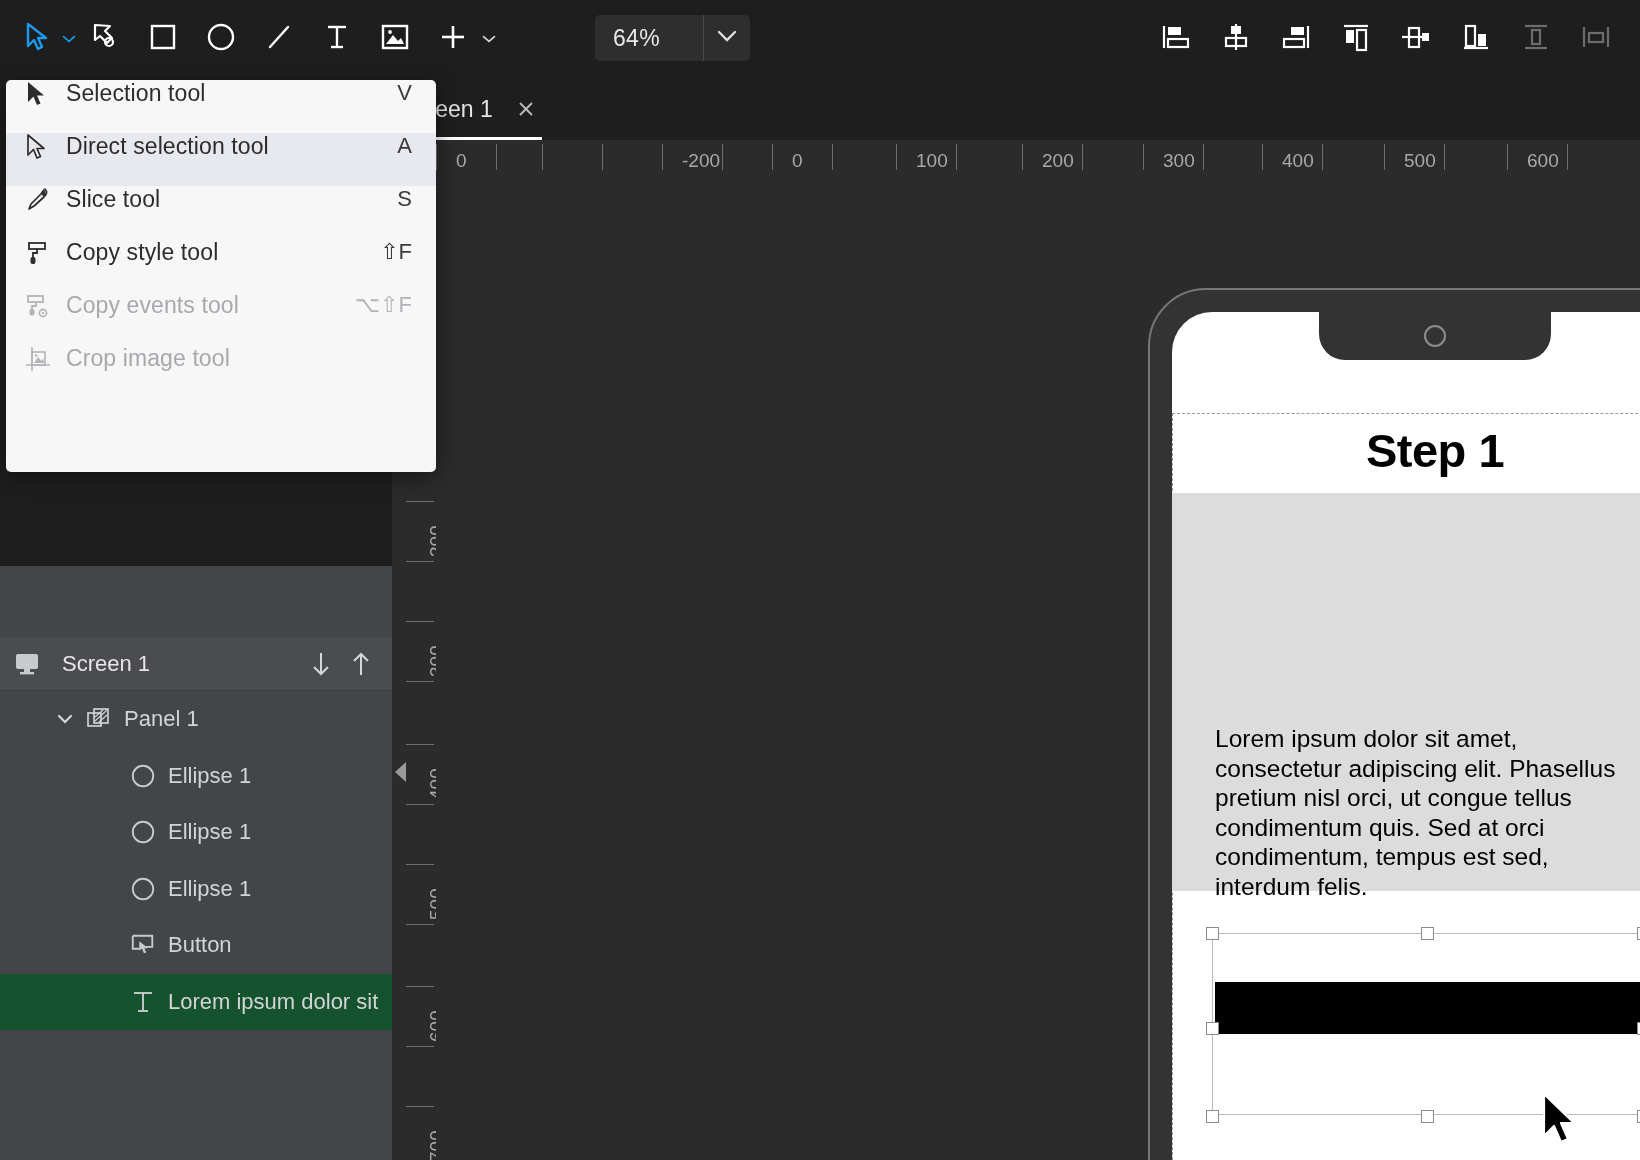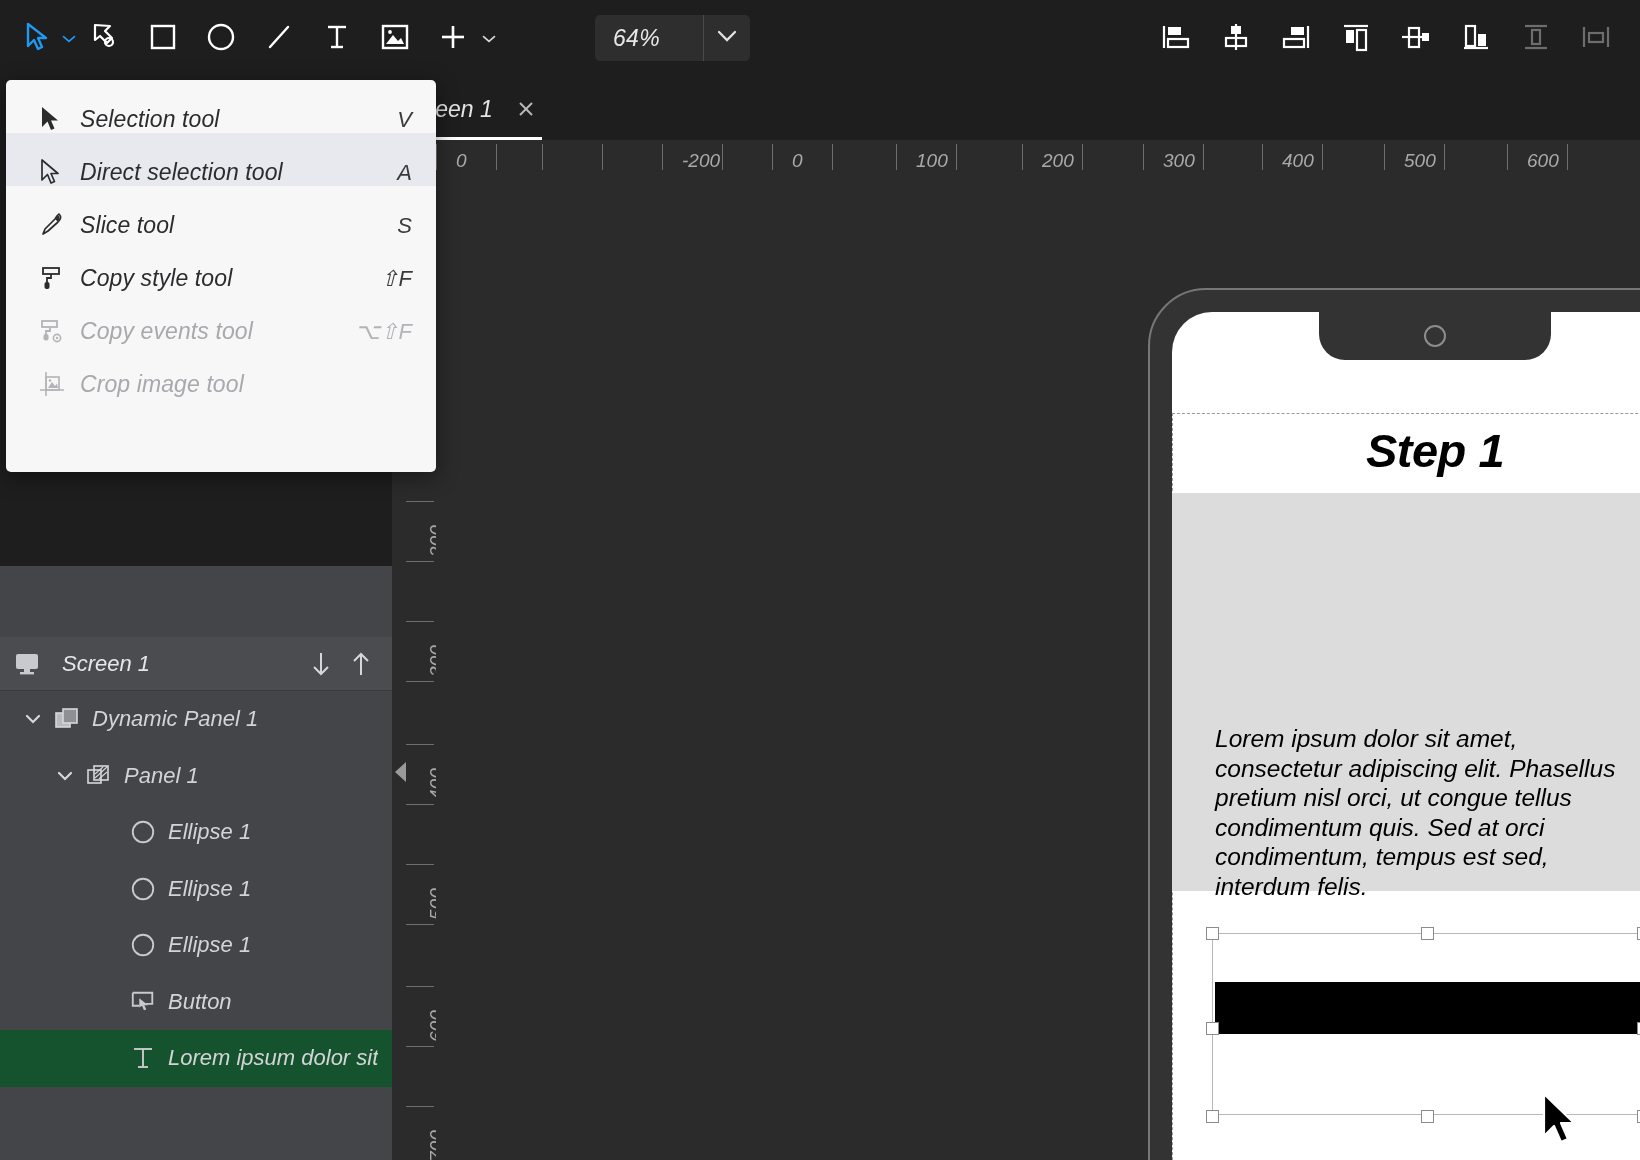--- a/index.html
+++ b/index.html
@@ -2,21 +2,21 @@
 <html><head>
 <meta charset="utf-8">
 <style>
   * { box-sizing: border-box; margin: 0; padding: 0; }
   html, body {
     width: 1640px; height: 1160px;
     background: #1e1e1e;
     font-family: "Liberation Sans", sans-serif;
     overflow: hidden;
   }
-  #app { position: relative; width: 1640px; height: 1084px; font-style: italic; }
+  #app { position: relative; width: 1640px; height: 1084px; }
 
   
   .toolbar {
     position: absolute; left: 0; top: 0; width: 1640px; height: 78px;
     background: #1e1e1e; display: flex; align-items: center;
   }
   .tool-group { display: flex; align-items: center; }
   .tool-btn {
     width: 58px; height: 60px; display: flex; align-items: center;
     justify-content: center; position: relative; cursor: pointer;
@@ -212,22 +212,22 @@
   .layer-name { white-space: nowrap; overflow: hidden; }
 
   
   .menu {
     position: absolute; left: 6px; top: 80px; width: 430px; height: 392px;
     background: #f7f7f8; border-radius: 5px;
     box-shadow: 0 5px 22px rgba(0,0,0,0.45);
     overflow: hidden; z-index: 50;
   }
   .menu-item {
-    display: flex; align-items: flex-end; height: 53px; cursor: pointer;
-    padding-left: 32px;
+    display: flex; align-items: flex-start; height: 53px; cursor: pointer;
+    padding-left: 18px;
   }
   .menu-item.highlight { background: #e7e9ef; }
   .menu-item.disabled { cursor: default; }
   .mi-icon { width: 42px; display: flex; align-items: center; }
   .mi-label { font-size: 23px; color: #2c2c2e; letter-spacing: .1px; }
   .menu-item.disabled .mi-label { color: #a8a8ad; }
   .mi-shortcut {
     margin-left: auto; padding-right: 24px; font-size: 22px; color: #3a3a3c;
     display: flex; align-items: center; gap: 1px;
   }
@@ -548,34 +548,20 @@
           <svg width="24" height="28" viewBox="0 0 24 28">
               <line x1="12" y1="4" x2="12" y2="25" stroke="#d6d7d9" stroke-width="2"></line>
               <path d="M5 11 L12 4 L19 11" fill="none" stroke="#d6d7d9" stroke-width="2"></path>
             </svg>
         </span>
       </span>
     </div>
 
     <div class="layer-list" id="layer-list">
         <div class="layer-row">
-          <span class="layer-chev" style="margin-left: 22px; margin-right: 10px;">
-            <svg width="22" height="22" viewBox="0 0 22 22">
-              <path d="M5 8 L11 14 L17 8" fill="none" stroke="#d6d7d9" stroke-width="2.2" stroke-linecap="round"></path>
-            </svg>
-          </span>
-          <span class="layer-icon">
-            <svg width="26" height="26" viewBox="0 0 26 26">
-              <rect x="2" y="7" width="14" height="14" fill="#b9babd" stroke="#d6d7d9" stroke-width="1.6"></rect>
-              <rect x="9" y="3" width="14" height="14" fill="#8e9094" stroke="#d6d7d9" stroke-width="1.6"></rect>
-            </svg>
-          </span>
-          <span class="layer-name">Dynamic Panel 1</span>
-        </div>
-        <div class="layer-row">
           <span class="layer-chev" style="margin-left: 54px; margin-right: 10px;">
             <svg width="22" height="22" viewBox="0 0 22 22">
               <path d="M5 8 L11 14 L17 8" fill="none" stroke="#d6d7d9" stroke-width="2.2" stroke-linecap="round"></path>
             </svg>
           </span>
           <span class="layer-icon">
             <svg width="26" height="26" viewBox="0 0 26 26">
               <rect x="2" y="7" width="13" height="13" fill="none" stroke="#d6d7d9" stroke-width="1.6"></rect>
               <rect x="8" y="3" width="14" height="14" fill="none" stroke="#d6d7d9" stroke-width="1.6"></rect>
               <line x1="9" y1="15" x2="21" y2="4" stroke="#d6d7d9" stroke-width="1.1"></line>

